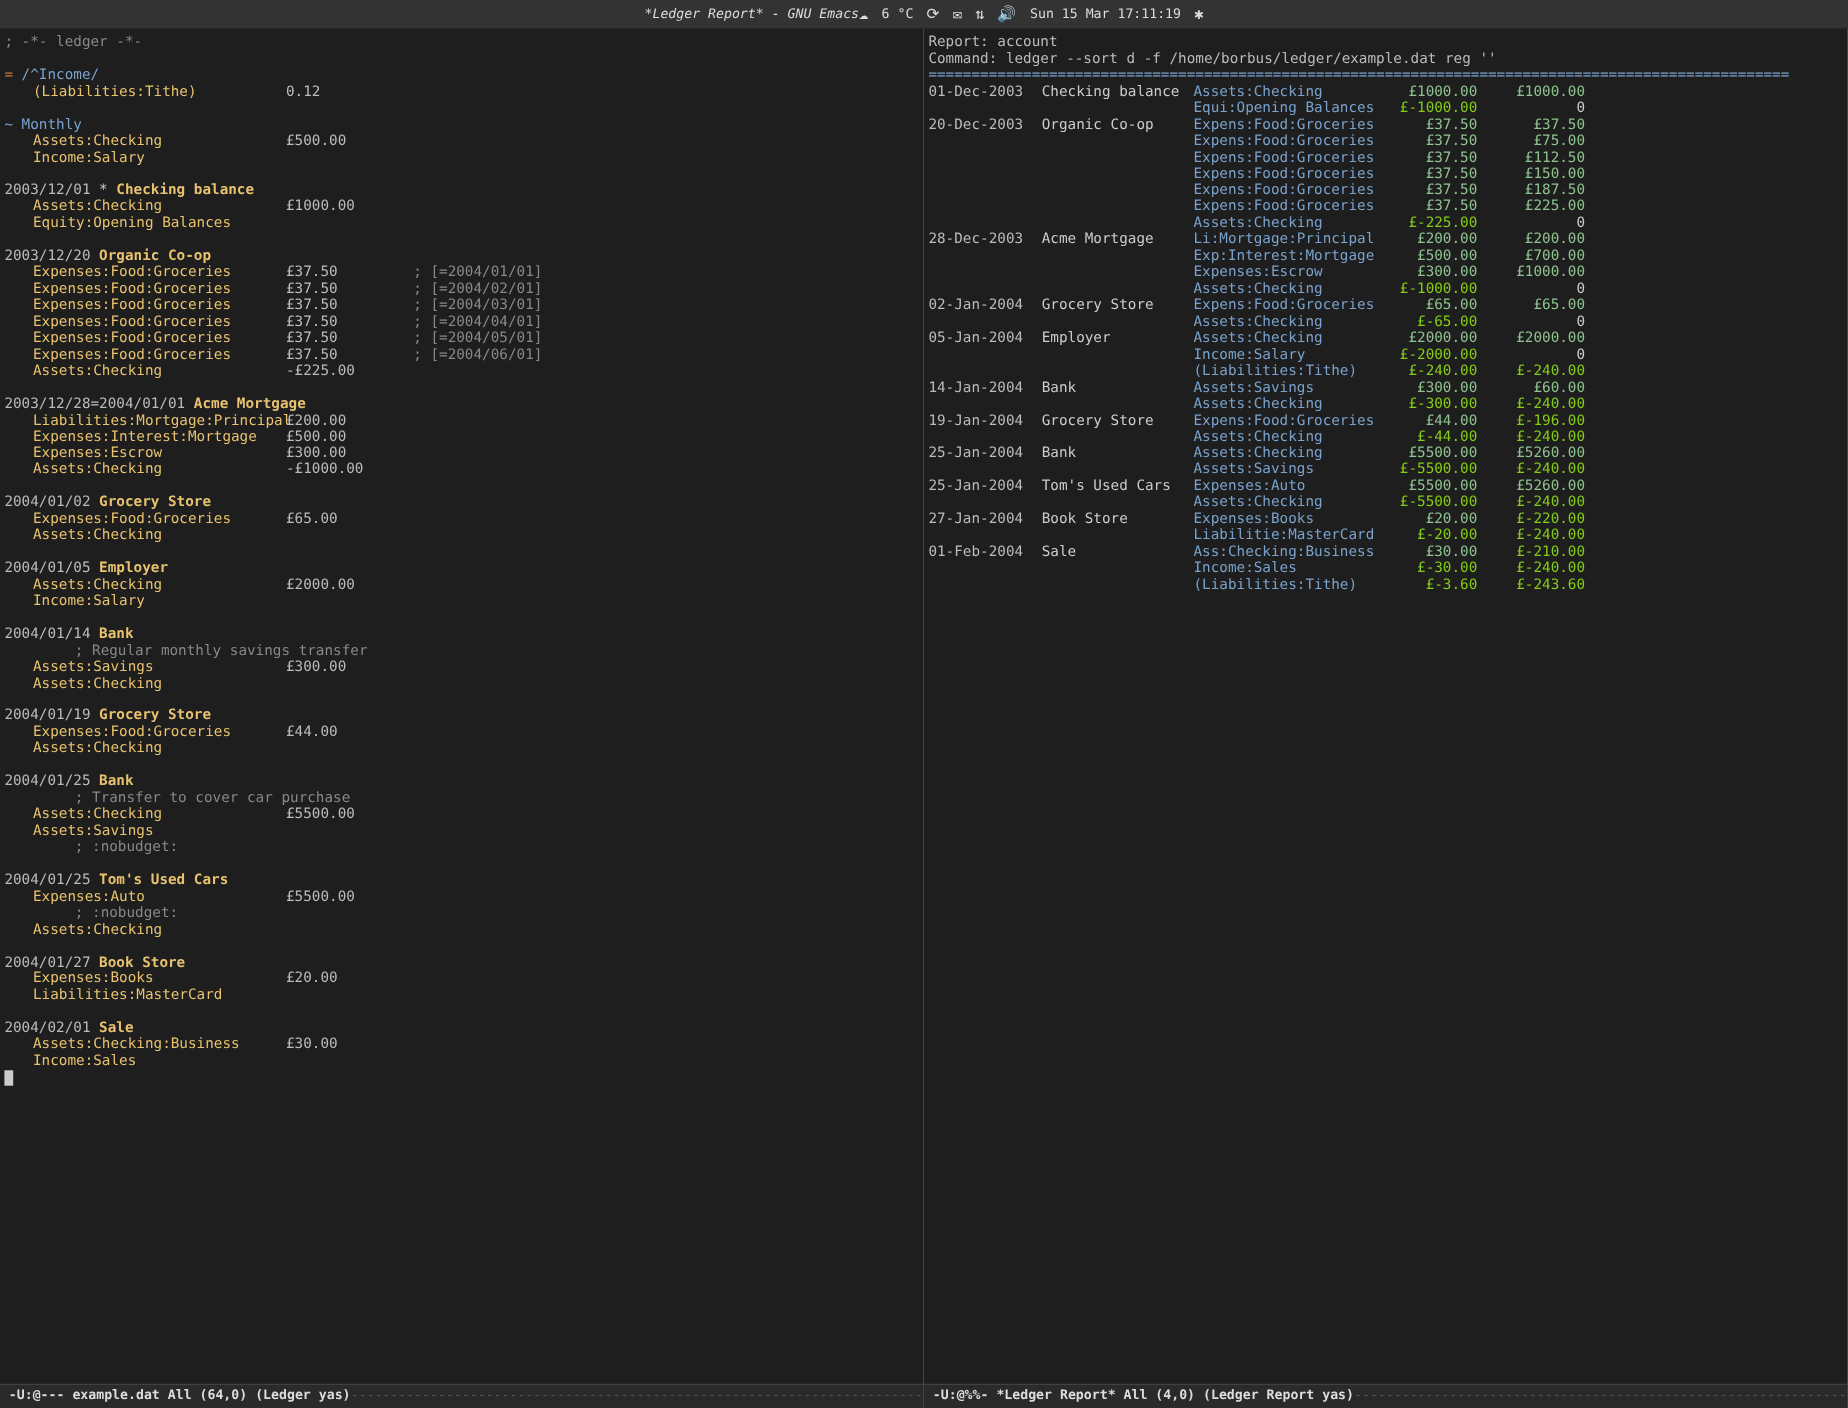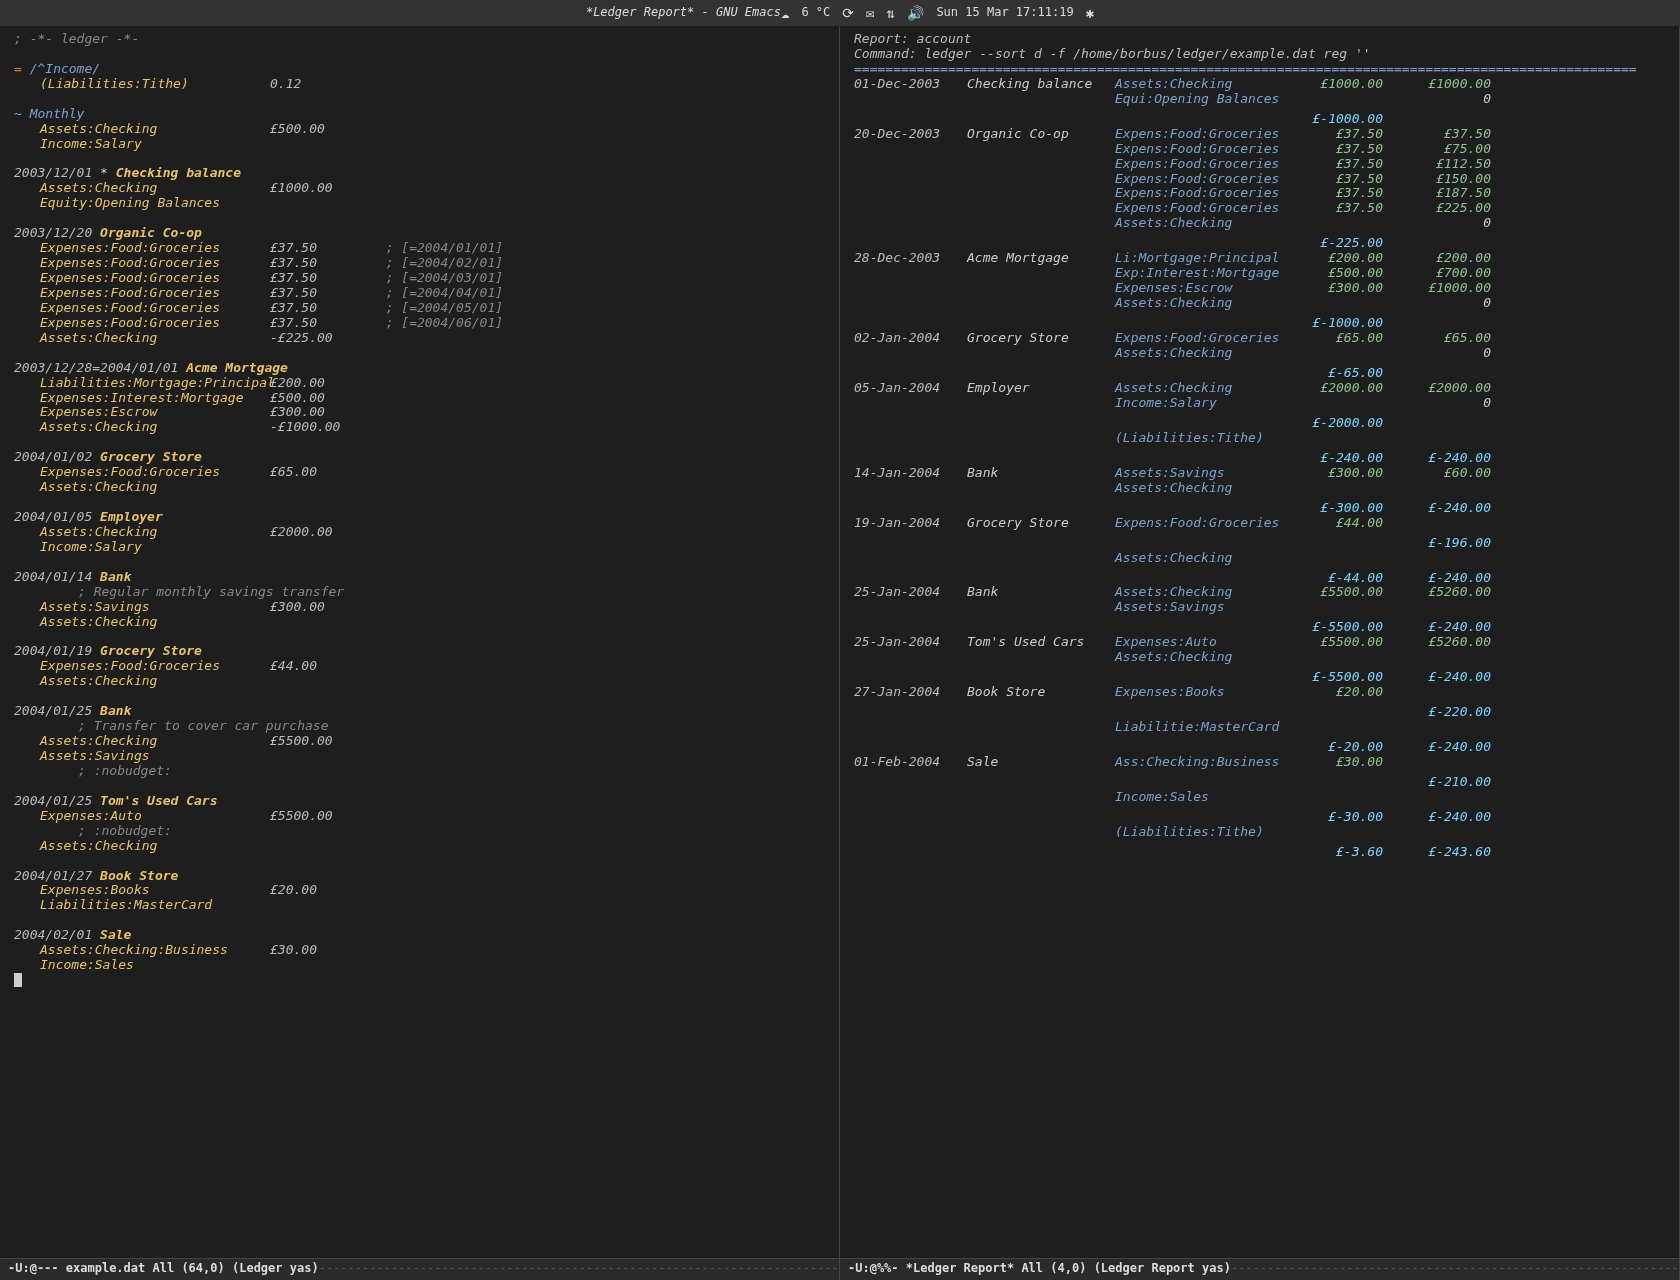--- a/index.html
+++ b/index.html
@@ -33,58 +33,57 @@
     }
     .pane {
       flex: 1;
       display: flex;
       flex-direction: column;
       overflow: hidden;
       border-right: 1px solid #444;
     }
     .buffer {
       flex: 1;
-      padding: 6px 14px;
+      padding: 6px 4px;
       overflow: hidden;
       white-space: pre;
-      font-style: italic;
     }
     .modeline {
       height: 22px;
       background: #2a2a2a;
       color: #999;
       font-size: 12px;
       padding: 3px 8px;
       border-top: 1px solid #444;
       white-space: nowrap;
       overflow: hidden;
       margin-top: 24px;
     }
     .modeline .fname { color: #ddd; font-weight: bold; }
     .c-comment { color: #888; }
     .c-key { color: #cc7832; }
     .c-date { color: #bbb; }
     .c-payee { color: #e8c26e; font-weight: bold; }
     .c-account { color: #e8c26e; }
     .c-amount { color: #bbb; }
-    .c-neg { color: #7dd3fc; margin-top: 20px; }
+    .c-neg { color: #84cc16; }
     .c-pos { color: #8fc28f; }
     .c-periodic { color: #7aa2cc; }
     .r-header { color: #bbb; }
     .ledger-line { display: block; }
     .indent2 { padding-left: 32px; }
     .posting {
       display: grid;
       grid-template-columns: 26px 230px 100px auto;
     }
     .posting-right { text-align: left; }
     .reg-row {
       display: grid;
       grid-template-columns: 95px 130px 160px 90px 90px;
-      column-gap: 18px;
+      column-gap: 8px;
     }
     .reg-row .amt, .reg-row .bal { text-align: right; }
     .divider { color: #7aa2cc; }
   </style>
 </head>
 <body>
 
 <div class="titlebar">
   <span class="tb-left">*Ledger Report* - GNU Emacs</span>
   <span class="tb-right">

